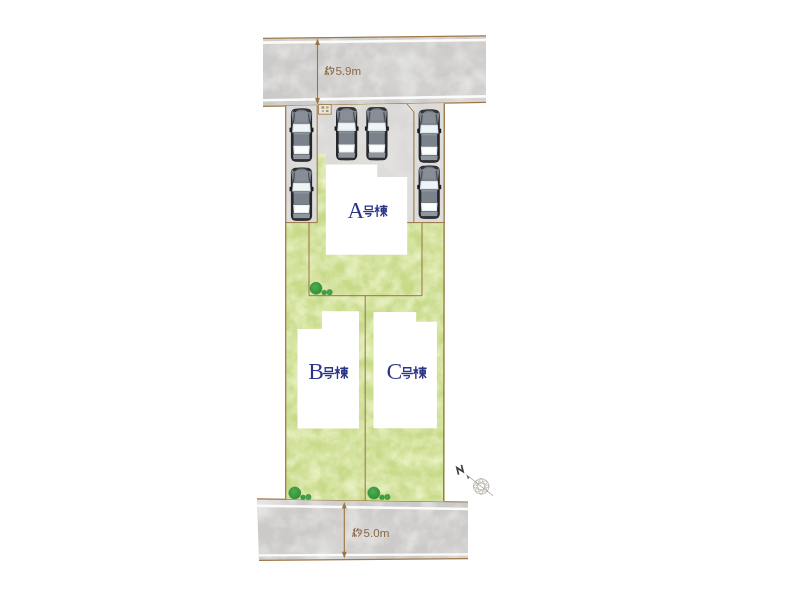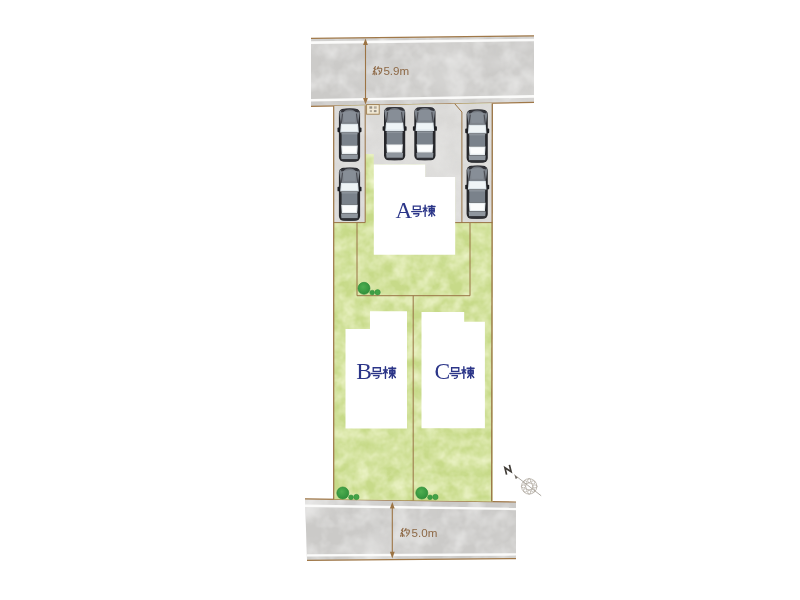--- a/index.html
+++ b/index.html
@@ -1,17 +1,17 @@
 <!DOCTYPE html>
 <html><head>
 <meta charset="utf-8">
 <style>
   html,body{margin:0;padding:0;background:#ffffff;}
   .page{width:648px;height:600px;position:relative;overflow:hidden;
-        font-family:"Liberation Sans",sans-serif;padding-left:48px;}
+        font-family:"Liberation Sans",sans-serif;}
   svg{display:block;}
 </style>
 </head>
 <body>
 <div class="page">
 <svg width="800" height="600" viewBox="0 0 800 600" xmlns="http://www.w3.org/2000/svg">
 <defs>
 
   <filter id="fGreen" x="-2%" y="-2%" width="104%" height="104%">
     <feTurbulence type="fractalNoise" baseFrequency="0.075 0.075" numOctaves="3" seed="11" result="n"></feTurbulence>

